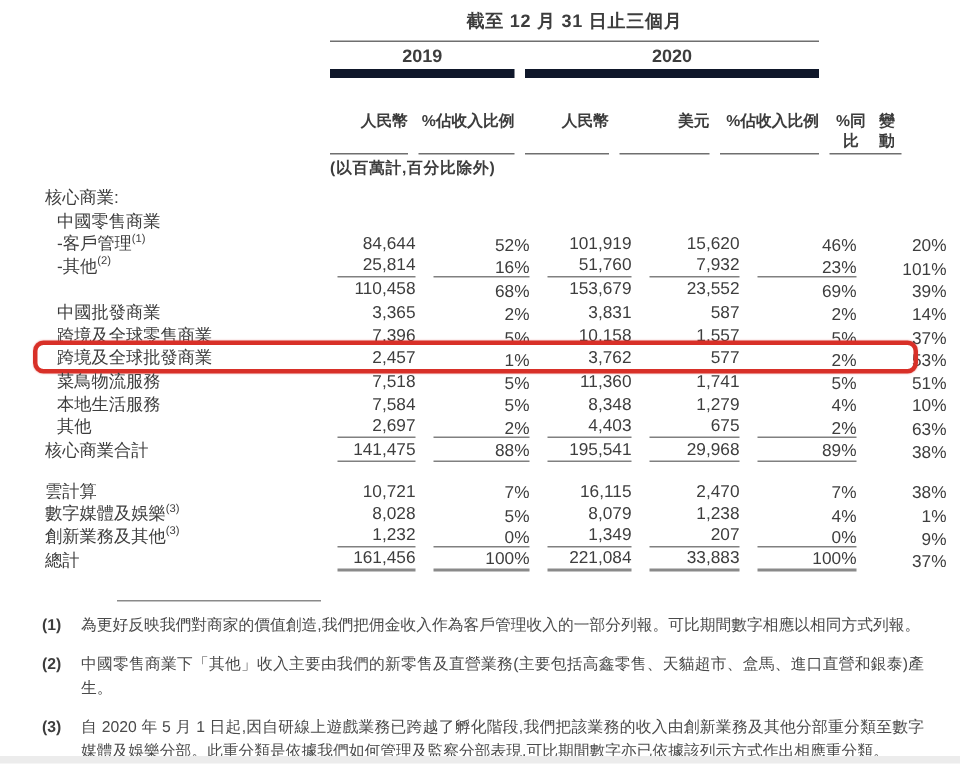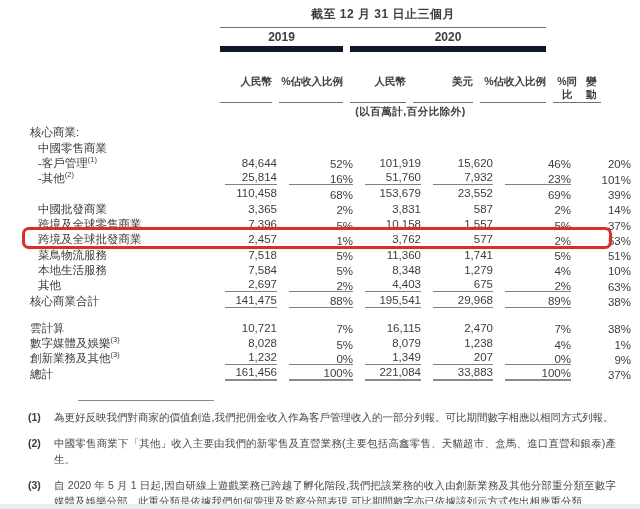--- a/index.html
+++ b/index.html
@@ -30,21 +30,21 @@
   }
   .y2019{grid-column:2/4;}
   .y2020{grid-column:4/7;}
   .hdr-col{
     font-weight:bold;font-size:10.5px;line-height:12.5px;text-align:center;
     display:flex;flex-direction:row;justify-content:flex-end;
     padding:3px 0 2px 0;border-bottom:1px solid #6f6f6f;margin-top:20px;
   }
   .hdr-col .l1{min-height:0;}
   .units{
-    grid-column:2/8;text-align:center;font-weight:bold;font-size:10.5px;
+    grid-column:2/8;text-align:left;font-weight:bold;font-size:10.5px;
     padding-top:2px;letter-spacing:.5px;
   }
 
   
   .tbody{margin-top:5px;}
   .trow{
     display:grid;
     grid-template-columns:185px 52px 64px 56px 60px 66px 48px;
     column-gap:7px;width:573px;height:15.3px;align-items:end;
     font-size:11.5px;line-height:13px;position:relative;gap:12px;

